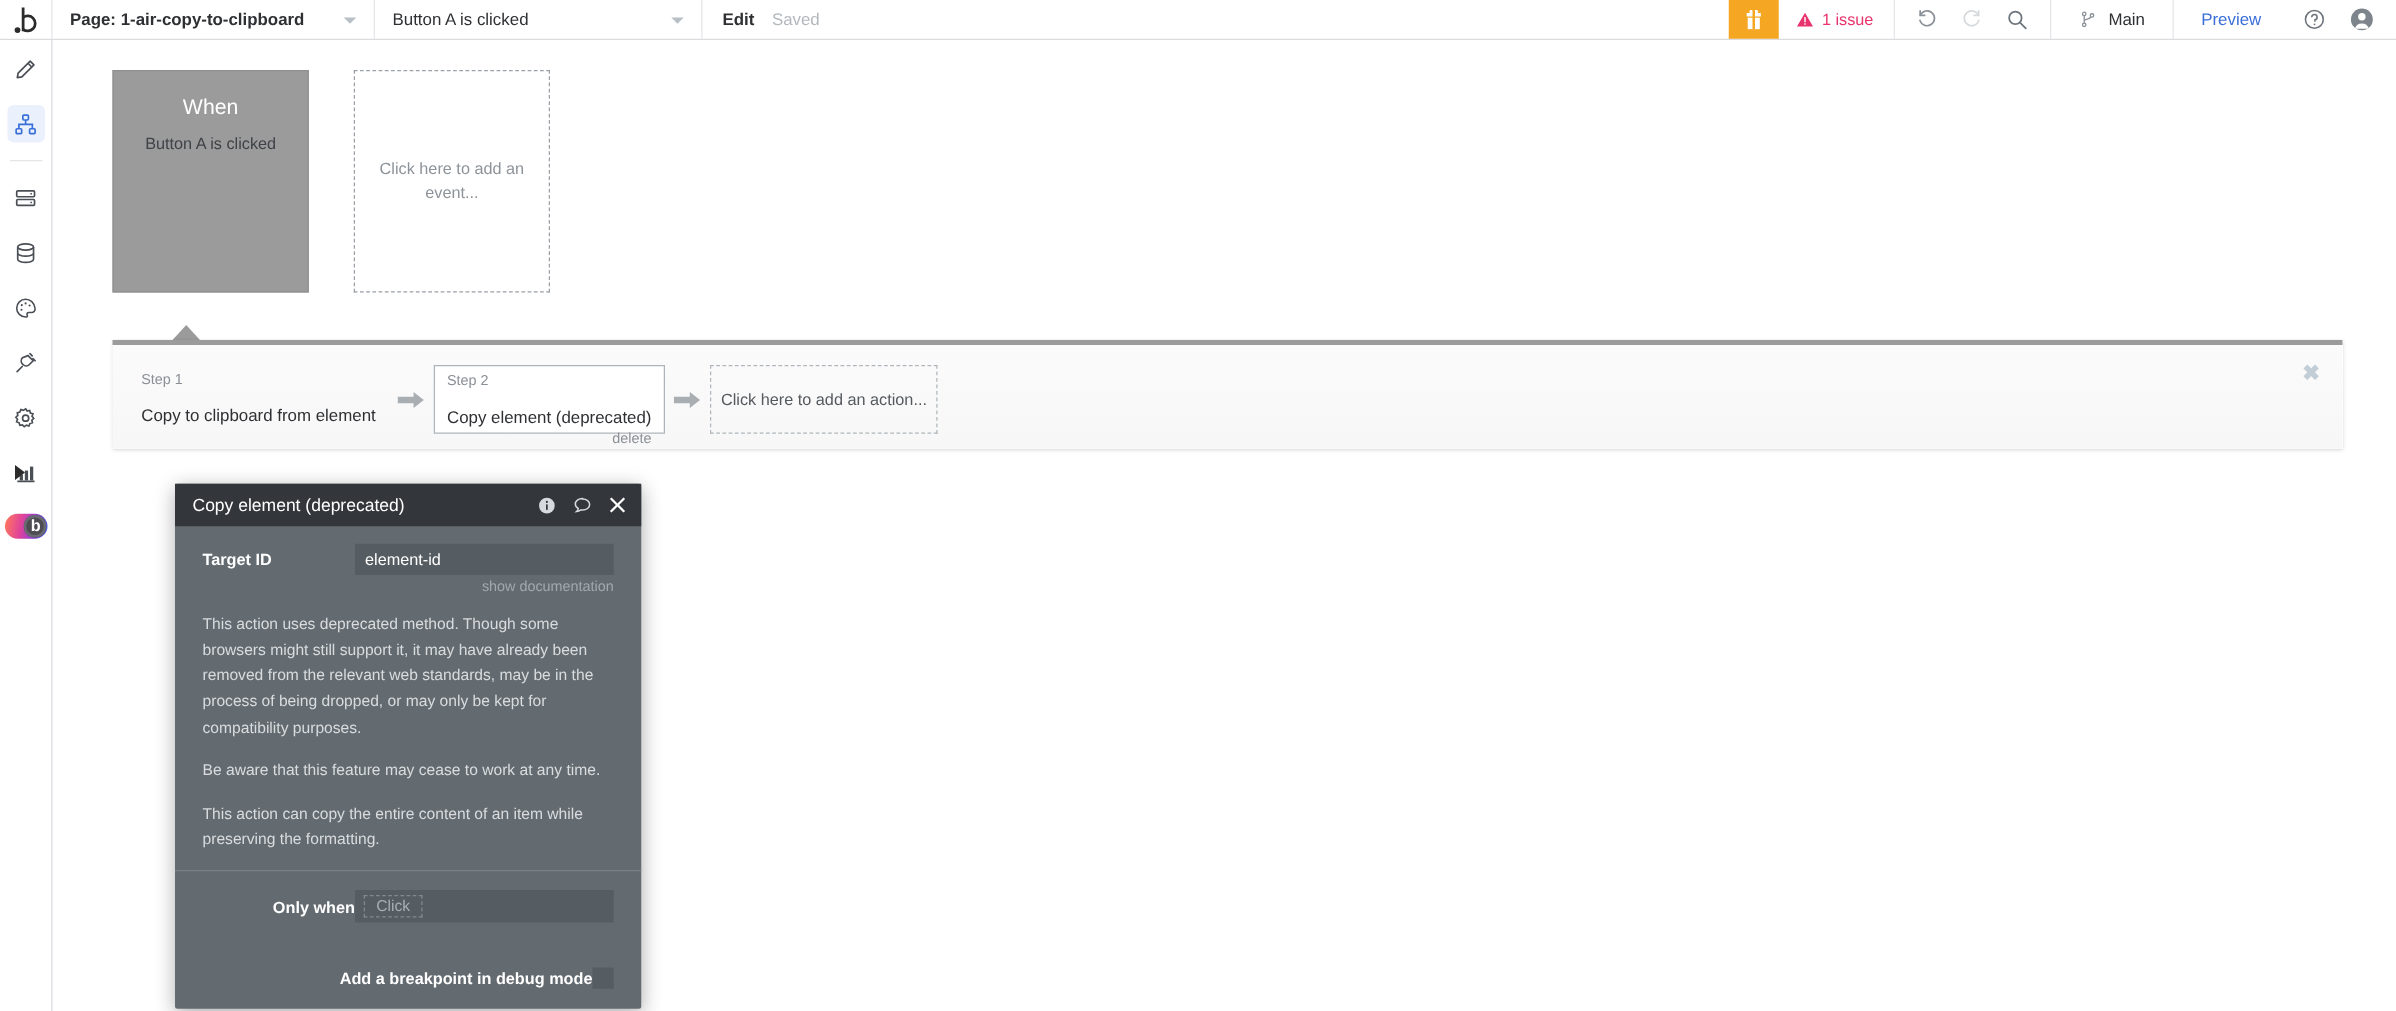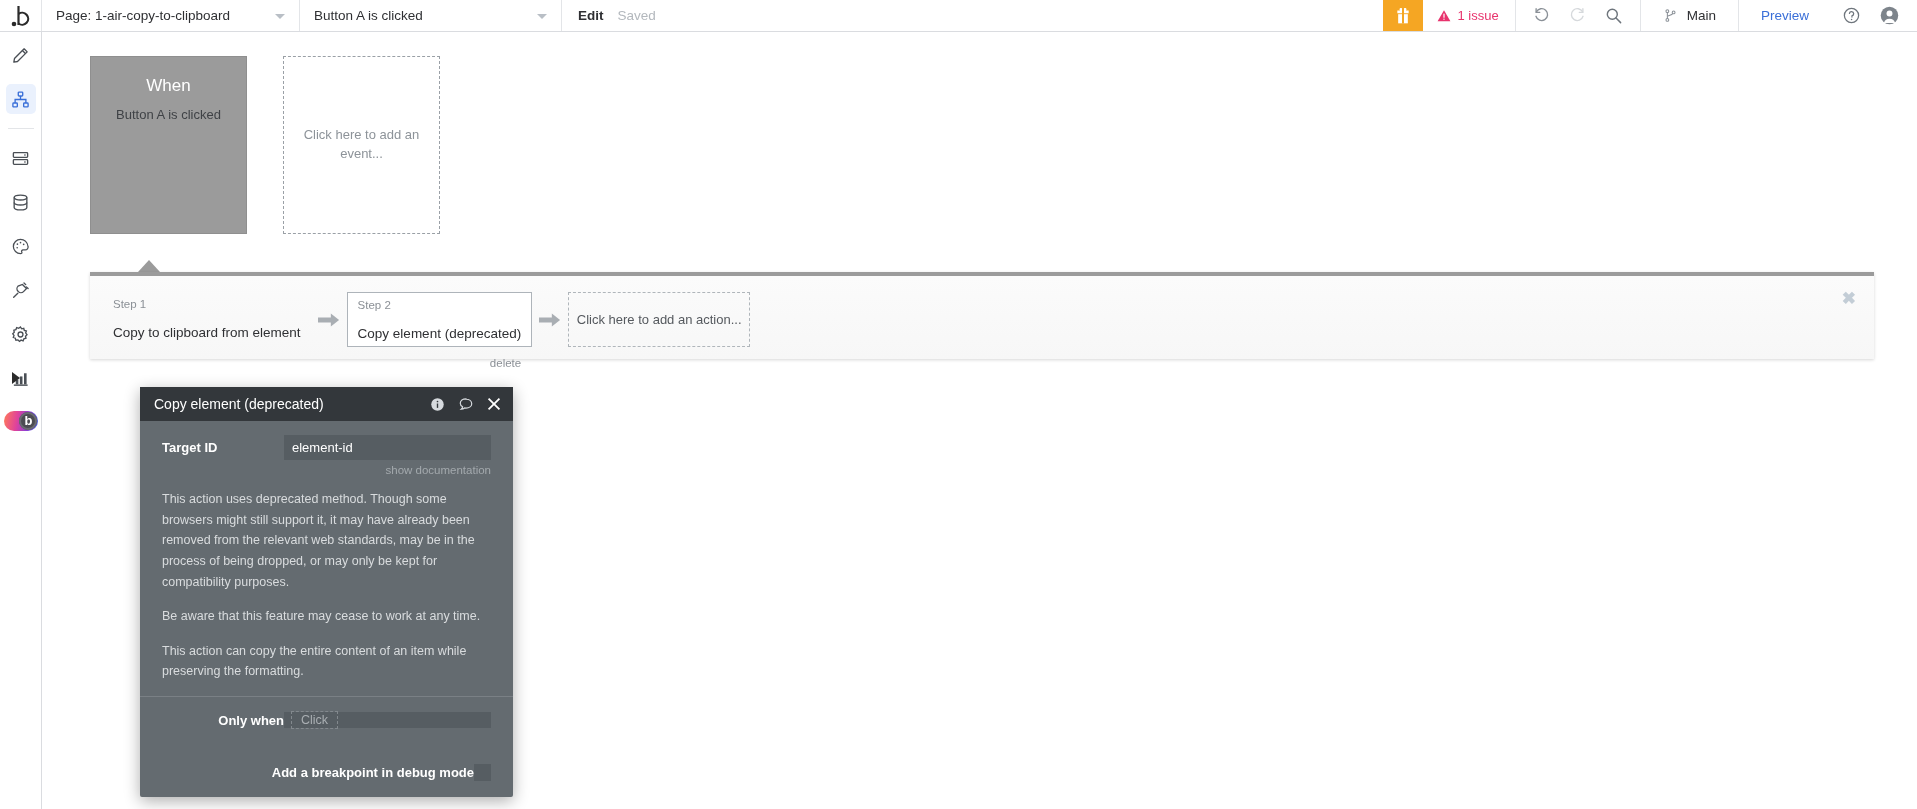--- a/index.html
+++ b/index.html
@@ -27,21 +27,21 @@
     font-size: 20px; font-weight: bold; color: #2b2b2b;
     font-family: "Liberation Sans", sans-serif;
     letter-spacing: -1px;
   }
   .tb-sel {
     display: flex; align-items: center;
     border-right: 1px solid #e3e5e8;
     padding: 0 12px 0 14px;
     position: relative;
   }
-  .tb-sel-page { width: 258px; }
+  .tb-sel-page { width: 258px; font-weight: bold; }
   .tb-sel-event { width: 262px; }
   .tb-sel span.lbl { font-size: 13.5px; color: #2f3033; white-space: nowrap; }
   .caret {
     position: absolute; right: 14px; top: 50%; margin-top: -2px;
     width: 0; height: 0;
     border-left: 5px solid transparent;
     border-right: 5px solid transparent;
     border-top: 5px solid #b9bfc6;
   }
   .tb-edit {
@@ -210,21 +210,21 @@
     background: #ffffff;
     padding: 6px 10px 0 10px;
   }
   .step-card .step-num {
     font-size: 11.5px; color: #8b9096; margin-bottom: 15px;
   }
   .step-card .step-name {
     font-size: 13.5px; color: #2f3033; white-space: nowrap;
   }
   .step-card .step-delete {
-    font-size: 11.5px; color: #8b9096; text-align: right; margin-top: 16px;
+    font-size: 11.5px; color: #8b9096; text-align: right; margin-top: 4px;
     cursor: pointer;
   }
   .step-arrow {
     width: 36px; height: 55px;
     display: flex; align-items: center; justify-content: center;
     color: #a9aeb3;
   }
   .add-action {
     width: 182px; height: 55px;
     border: 1px dashed #b0b6bb;
@@ -275,21 +275,21 @@
   }
   .desc-p {
     font-size: 12.5px; color: #d9dcde; line-height: 1.65;
     margin-bottom: 14px;
   }
   .prop-divider {
     height: 1px; background: #7a8085; margin: 4px 0 0 0;
   }
   .bottom-sec { padding: 15px 22px 16px 22px; text-align: right; }
   .onlywhen-input {
-    flex: 1; height: 16px; background: #565d62;
+    flex: 1; height: 26px; background: #565d62;
     display: flex; align-items: center; padding-left: 7px;
   }
   .click-chip {
     border: 1px dashed #82888d;
     font-size: 12.5px; color: #a9aeb2;
     padding: 1px 9px;
   }
   .breakpoint-row {
     display: flex; align-items: center; margin-top: 36px;
   }

